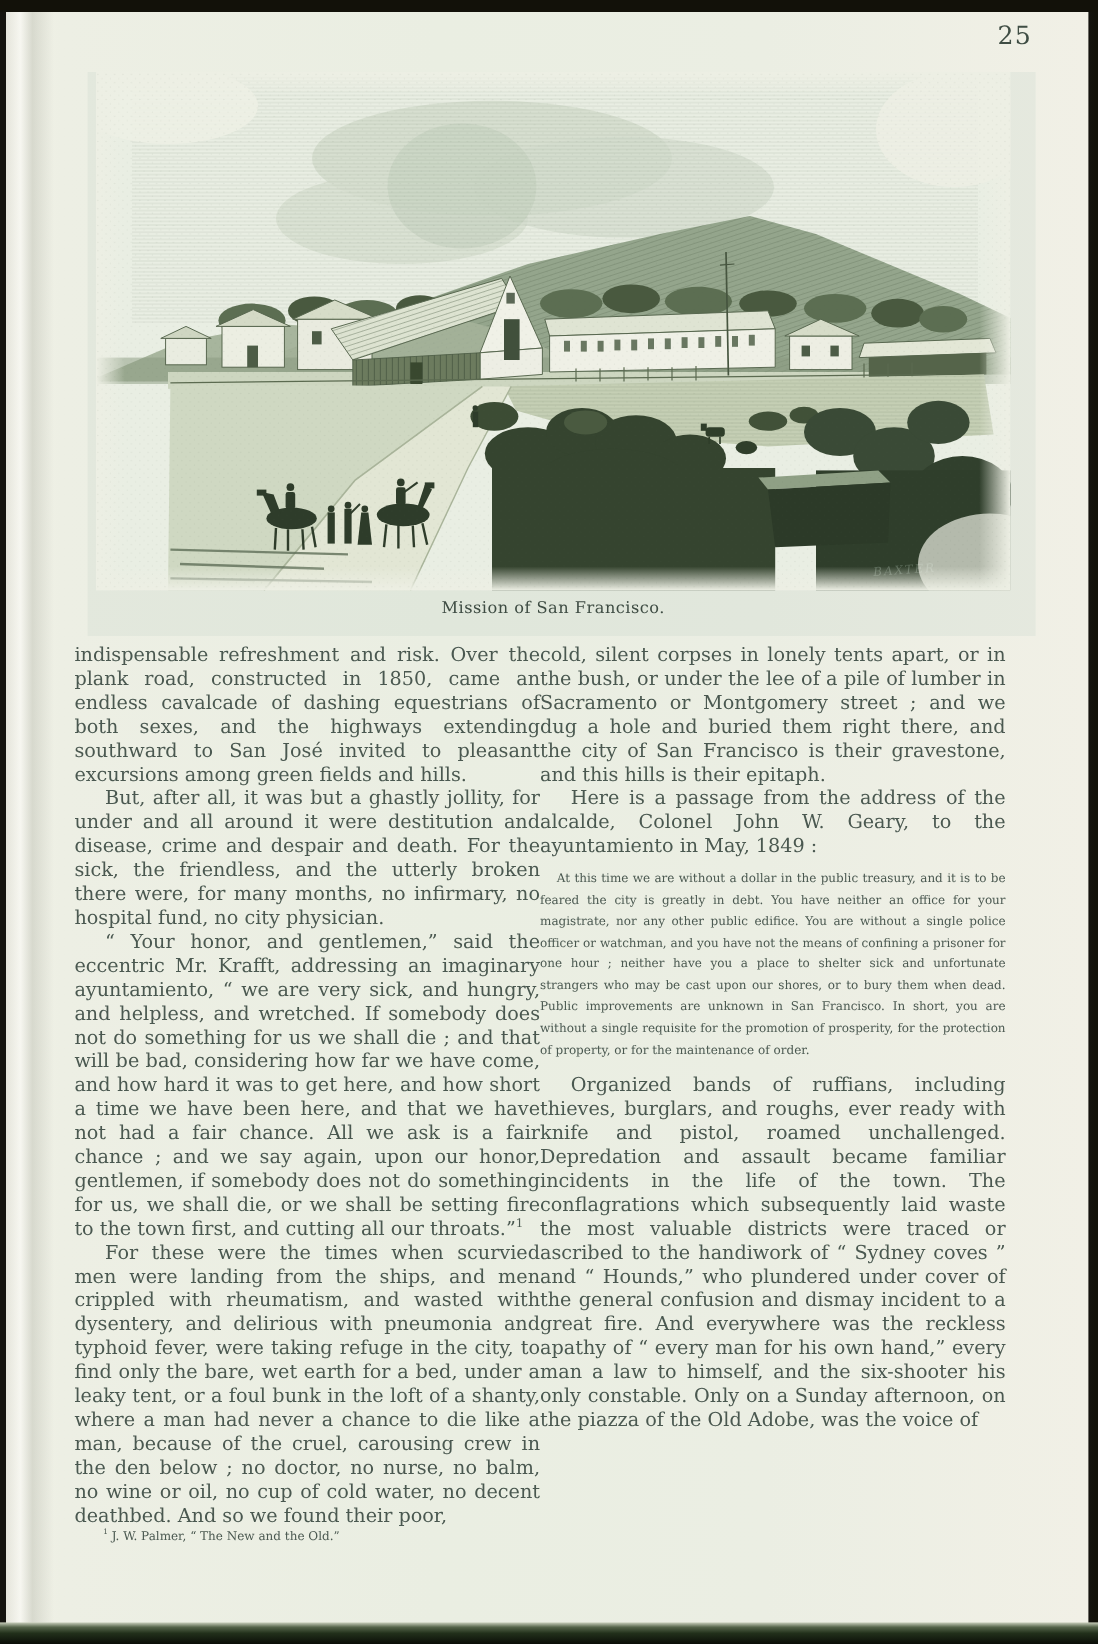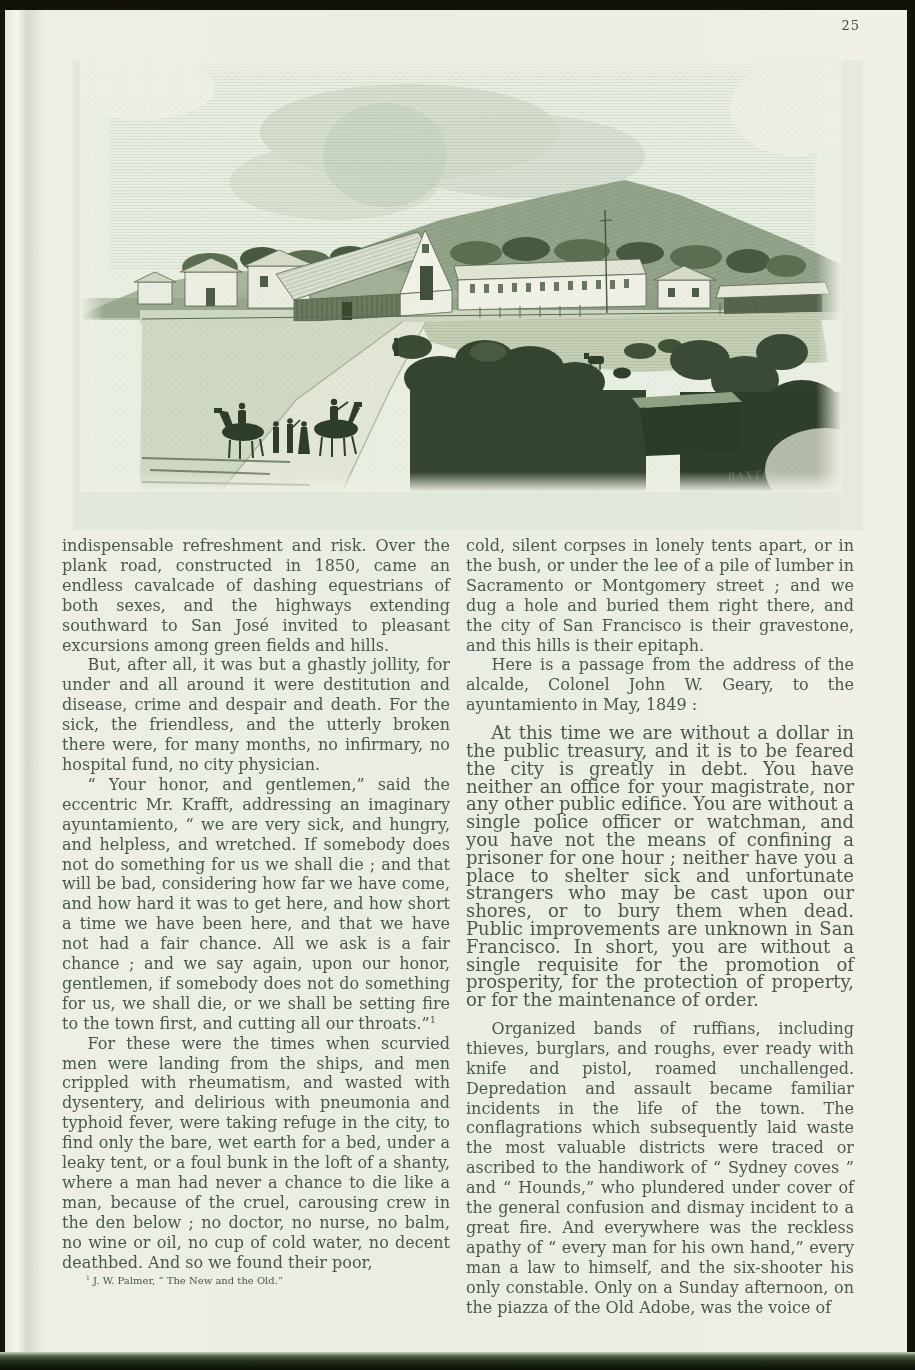--- a/index.html
+++ b/index.html
@@ -18,46 +18,46 @@
     pointer-events:none;
   }
   .edge-top{position:absolute;left:0;top:0;width:915px;height:10px;background:#121109;}
   .edge-right{position:absolute;right:0;top:0;width:8px;height:1370px;background:linear-gradient(90deg,rgba(18,17,9,0) 0,#121109 70%);}
   .edge-bottom{
     position:absolute;left:0;bottom:0;width:915px;height:18px;
     background:linear-gradient(180deg,#c9cfbc 0px,#55644a 4px,#22301b 9px,#0a0d07 100%);
   }
   .page-number{
     position:absolute;top:18px;right:55px;
-    font-size:13px;color:#3f4d44;letter-spacing:1px;
+    font-size:21px;color:#3f4d44;letter-spacing:1px;
   }
   .showthrough{
     position:absolute;left:68px;top:50px;width:790px;height:470px;
     background:rgba(176,196,184,0.16);
   }
   figure.engraving{position:absolute;left:80px;top:60px;width:762px;margin:0;}
   figure.engraving svg{display:block;}
   figcaption{
     margin-top:7px;text-align:center;
     font-size:13.5px;color:#3e4c43;letter-spacing:0.4px;
   }
   .columns{
     position:absolute;left:62px;top:536px;width:792px;
-    display:flex;gap:16px;
+    display:flex;
   }
   .col{
     width:388px;
     font-size:16px;line-height:19.9px;
     color:#4a5850;text-align:justify;
   }
   .col p{margin:0;text-indent:1.6em;}
   .col p.noindent{text-indent:0;}
   blockquote{
     margin:9px 0 10px 0;padding:0;
-    font-size:18px;line-height:17.8px;text-indent:1.4em;
+    font-size:10px;line-height:17.8px;text-indent:1.4em;
   }
   .footnote{
     margin-top:9px;
     font-size:10px;line-height:16px;
     text-align:left;text-indent:2.4em !important;
   }
   sup{font-size:0.62em;vertical-align:super;line-height:0;}
 </style>
 </head>
 <body>
@@ -281,20 +281,21 @@
       <ellipse cx="60" cy="28" rx="75" ry="32" fill="#edefe4" opacity="0.9"></ellipse>
       <ellipse cx="715" cy="48" rx="65" ry="48" fill="#edefe4" opacity="0.85"></ellipse>
       <ellipse cx="745" cy="410" rx="60" ry="42" fill="#edefe4" opacity="0.7"></ellipse>
       <rect x="0" y="0" width="762" height="20" fill="url(#fadeTop)"></rect>
       <rect x="0" y="412" width="762" height="20" fill="url(#fadeBottom)"></rect>
       <rect x="0" y="0" width="24" height="432" fill="url(#fadeLeft)"></rect>
       <rect x="736" y="0" width="26" height="432" fill="url(#fadeRight)"></rect>
       <rect width="762" height="432" fill="url(#grain)" opacity="0.1"></rect>
     </g>
   </svg>
+  <figcaption>Mission of San Francisco.</figcaption>
 </figure>
 
 <div class="columns">
   <div class="col">
     <p class="noindent">indispensable refreshment and risk.  Over the plank road, constructed in 1850, came an endless cavalcade of dashing equestrians of both sexes, and the highways extending southward to San José invited to pleasant excursions among green fields and hills.</p>
     <p>But, after all, it was but a ghastly jollity, for under and all around it were destitution and disease, crime and despair and death.  For the sick, the friendless, and the utterly broken there were, for many months, no infirmary, no hospital fund, no city physician.</p>
     <p><span>“ Your honor, and gentlemen,” said the eccentric Mr. Krafft, addressing an imaginary ayuntamiento, “ we are very sick, and hungry, and helpless, and wretched.  If somebody does not do something for us we shall die ; and that will be bad, considering how far we have come, and how hard it was to get here, and how short a time we have been here, and that we have not had a fair chance.  All we ask is a fair chance ; and we say again, upon our honor, gentlemen, if somebody does not do something for us, we shall die, or we shall be setting fire to the town first, and cutting all our throats.”</span><sup>1</sup></p>
     <p>For these were the times when scurvied men were landing from the ships, and men crippled with rheumatism, and wasted with dysentery, and delirious with pneumonia and typhoid fever, were taking refuge in the city, to find only the bare, wet earth for a bed, under a leaky tent, or a foul bunk in the loft of a shanty, where a man had never a chance to die like a man, because of the cruel, carousing crew in the den below ; no doctor, no nurse, no balm, no wine or oil, no cup of cold water, no decent deathbed.  And so we found their poor,</p>
     <p class="footnote"><sup>1</sup><span> J. W. Palmer, “ The New and the Old.”</span></p>
   </div>

